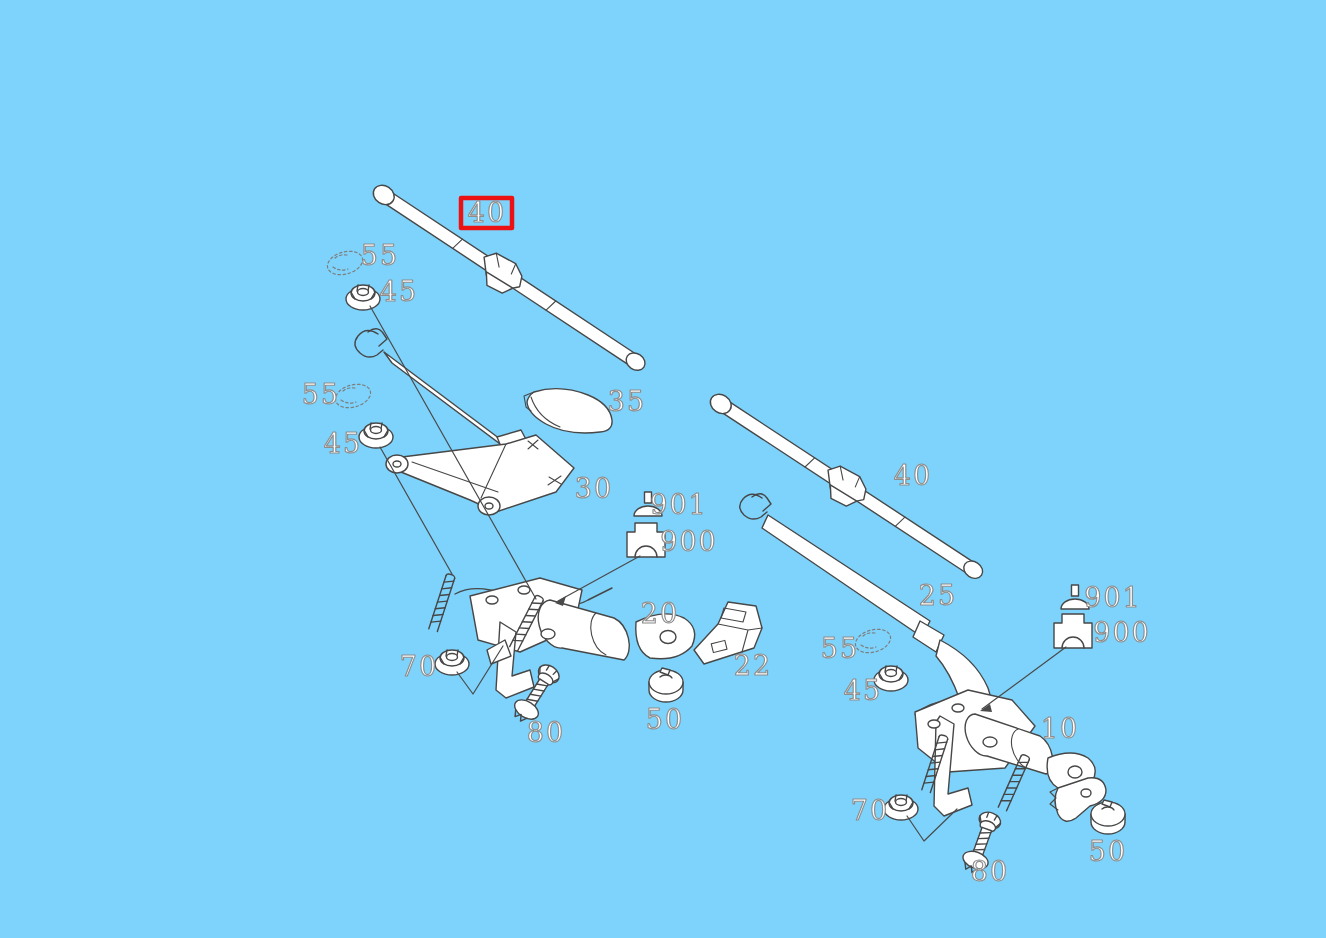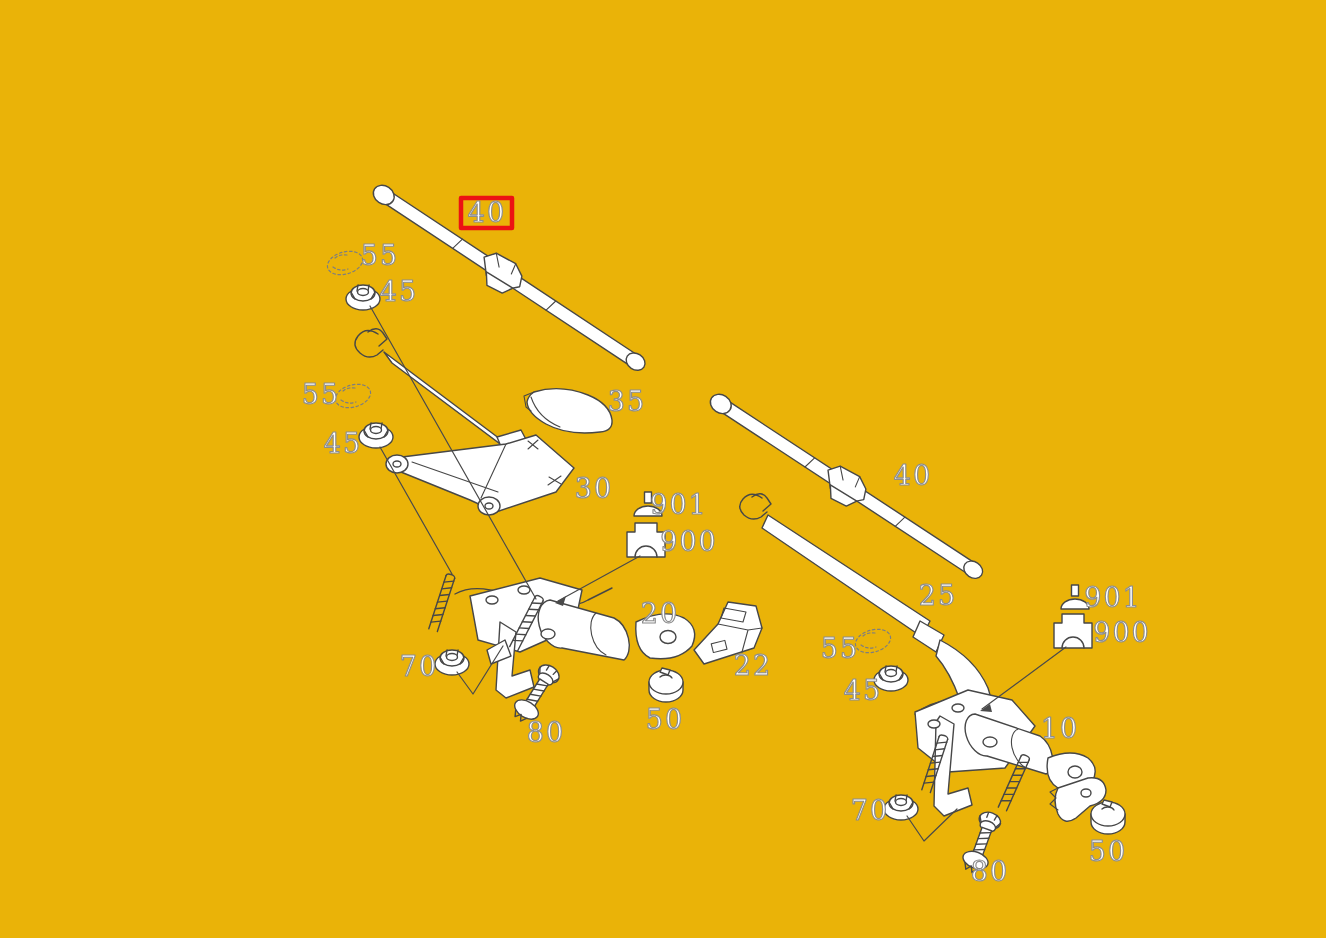--- a/index.html
+++ b/index.html
@@ -1,16 +1,16 @@
 <!DOCTYPE html>
 <html><head>
 <meta charset="utf-8">
 <style>
   html,body{margin:0;padding:0;background:#fff;}
-  .page{position:relative;width:1326px;height:938px;background:#eab308;overflow:hidden;
+  .page{position:relative;width:1326px;height:938px;background:#7dd3fc;overflow:hidden;
         font-family:"Liberation Sans",sans-serif;}
   svg.art{stroke:#474747;stroke-width:1.4;fill:none;stroke-linecap:round;stroke-linejoin:round;}
   svg.art .wfill{fill:#ffffff;}
   svg.art .dot{stroke:#7e7e7e;stroke-dasharray:2.5 2.6;stroke-width:1.2;}
   svg.art .lbl{fill:#ffffff;stroke:#8d8d8d;stroke-width:1.15;
                font-family:"DejaVu Serif",serif;font-size:27px;letter-spacing:2px;
                text-anchor:middle;cursor:pointer;}
   svg.art .hl{fill:none;stroke:#ec1213;stroke-width:4.5;}
   svg.art .leader{stroke:#4a4a4a;stroke-width:1.2;fill:none;}
   svg.art .arrow{fill:#4a4a4a;stroke:none;}

